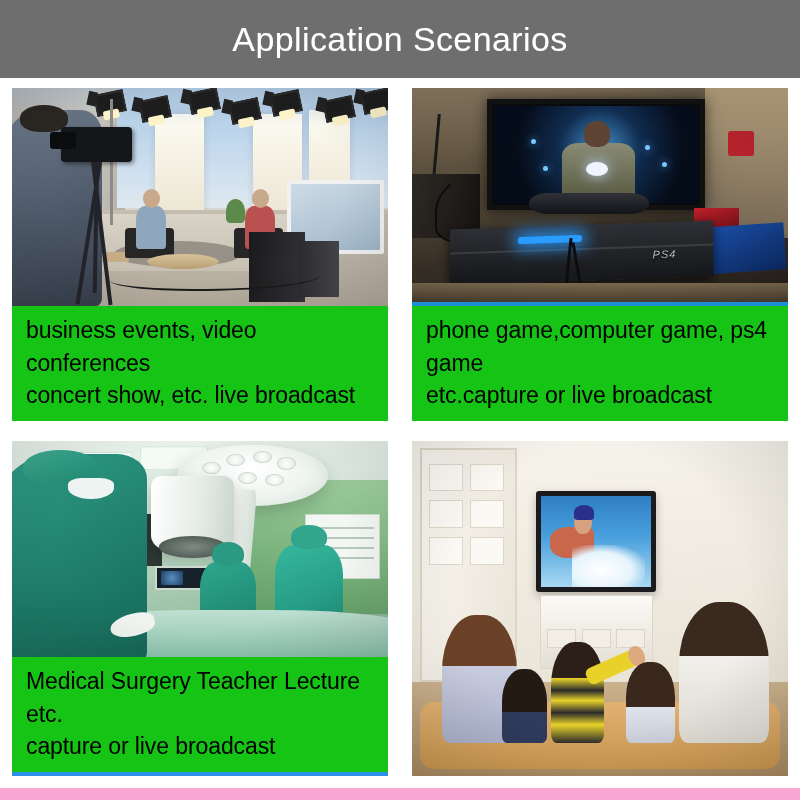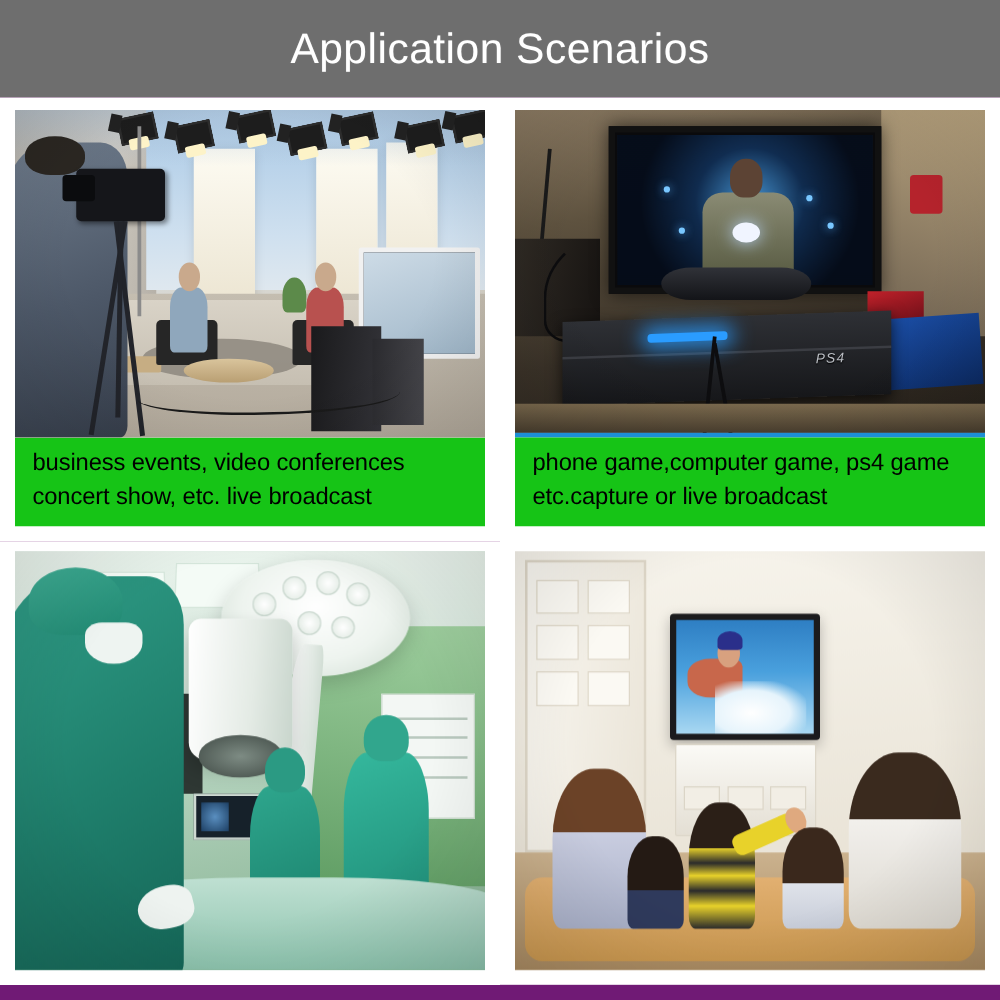--- a/index.html
+++ b/index.html
@@ -10,21 +10,21 @@
     height: 800px;
     overflow: hidden;
     background: #ffffff;
     font-family: "Liberation Sans", sans-serif;
   }
 
   #page {
     position: relative;
     width: 800px;
     height: 800px;
-    background: #701a75;
+    background: #f9a8d4;
   }
 
   
   .header-band {
     position: absolute;
     left: 0; top: 0;
     width: 800px; height: 78px;
     background: #6e6e6e;
     display: flex;
     align-items: center;
@@ -66,21 +66,21 @@
   }
   .rule-blue {
     height: 4px;
     background: #1c8fd6;
     width: 100%;
   }
 
   .caption {
     background: #16c416;
     color: #000000;
-    font-size: 19px;
+    font-size: 23px;
     line-height: 1.42;
     padding: 8px 10px 9px 14px;
     font-family: "Liberation Sans", sans-serif;
     white-space: pre-line;
     letter-spacing: -0.1px;
   }
   .caption.with-bottom-blue { border-bottom: 4px solid #2b90e8; }
 
   
   .studio { background: linear-gradient(175deg,#cfe2f2 0%,#dbe7f0 35%,#d6d2c8 60%,#c9c3b6 100%); }
@@ -660,20 +660,22 @@
         <div class="monitor-sm"></div>
         <div class="surgeon-mid"></div>
         <div class="surgeon-rt"></div>
         <div class="drape"></div>
         <div class="surgeon-fg"></div>
         <div class="cap-fg"></div>
         <div class="mask-fg"></div>
         <div class="glove"></div>
       </div>
 
+      <div class="caption with-bottom-blue">Medical Surgery Teacher Lecture etc.
+capture or live broadcast</div>
     </div>
 
     <div class="panel row2">
       <div class="photo livingroom">
         <div class="lr-wall"></div>
         <div class="lr-door">
           <div class="lr-pane" style="left:8%;top:6%;width:36%;height:12%"></div>
           <div class="lr-pane" style="left:52%;top:6%;width:36%;height:12%"></div>
           <div class="lr-pane" style="left:8%;top:22%;width:36%;height:12%"></div>
           <div class="lr-pane" style="left:52%;top:22%;width:36%;height:12%"></div>

